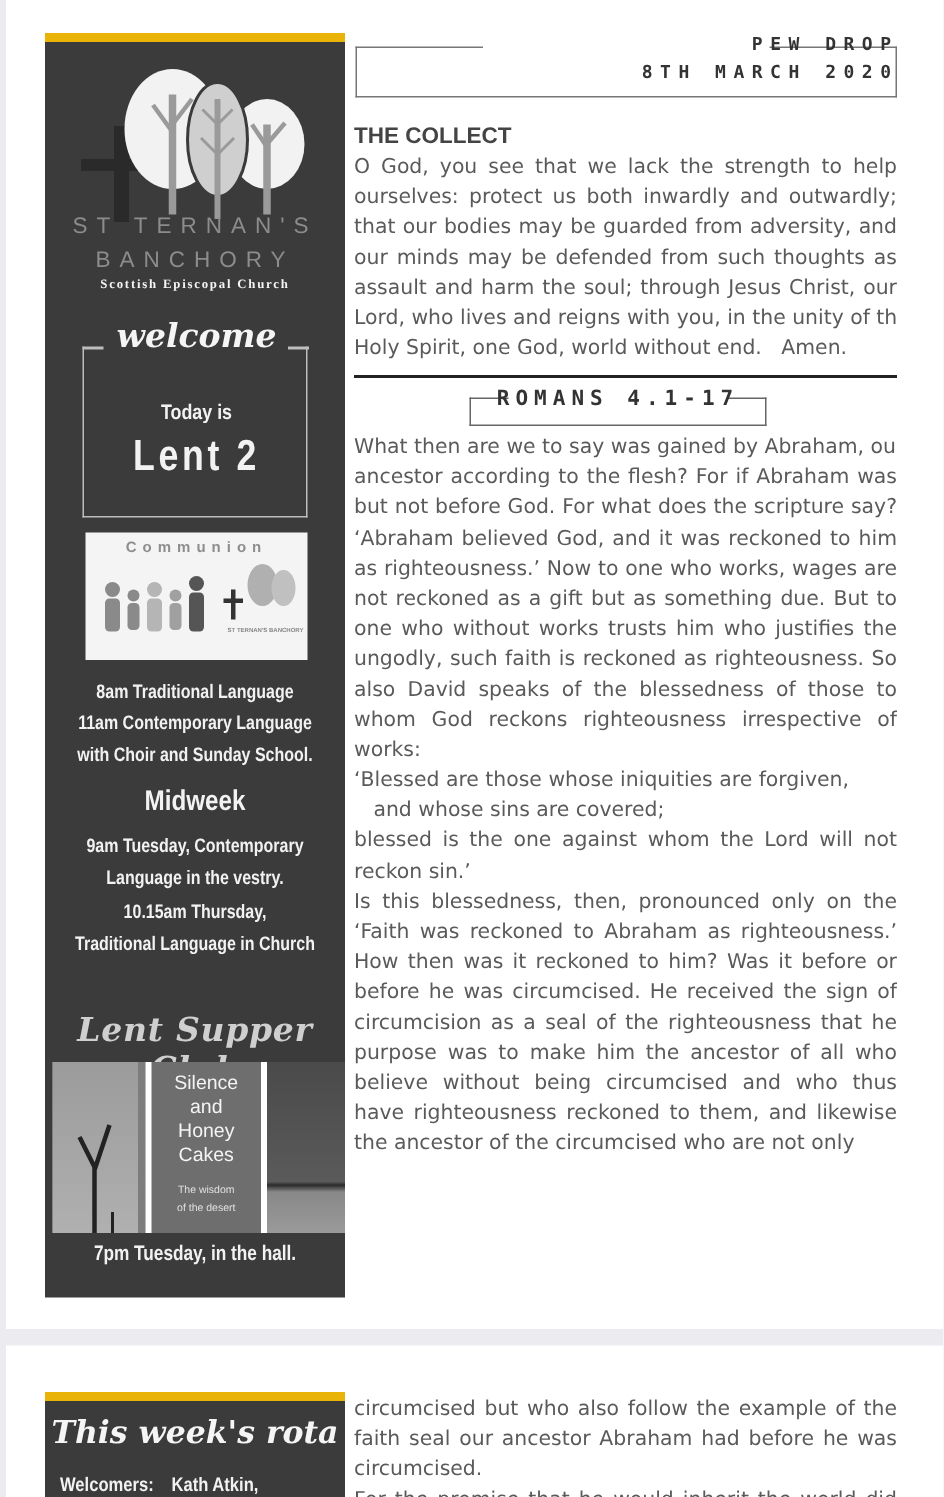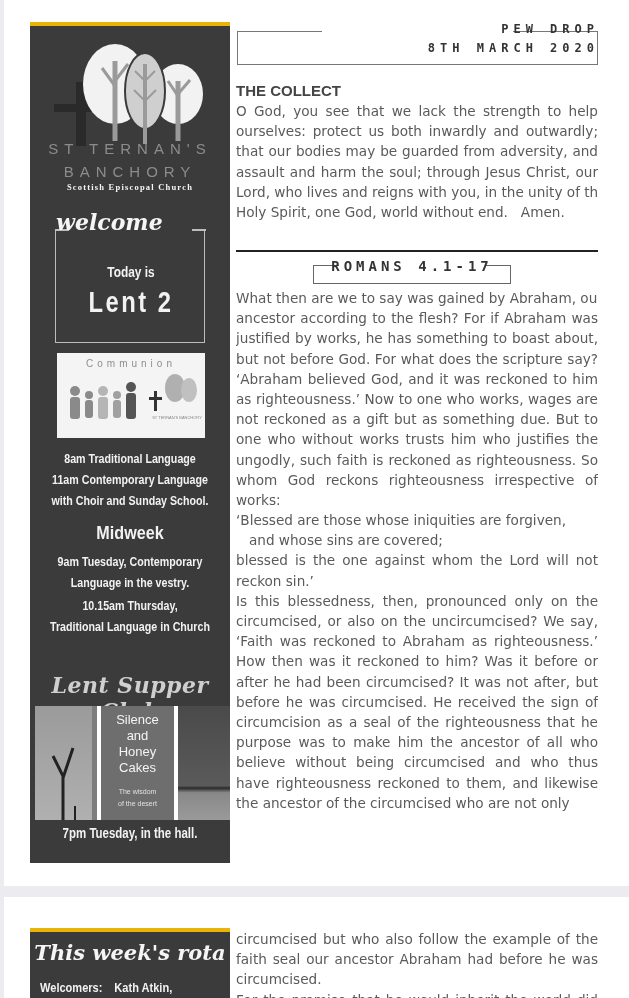--- a/index.html
+++ b/index.html
@@ -12,21 +12,21 @@
   .page {
     position: absolute; left: 4px; width: 625px;
     background: #ffffff;
   }
   #page1 { top: 0; height: 886px; }
   #page2 { top: 897px; height: 101px; }
 
   .sidebar {
     position: absolute; left: 30px; width: 200px;
     background: #3b3b3b; color: #f2f2f2;
-    border-top: 4px solid #eab308;
+    border-top: 6px solid #eab308;
   }
   #page1 .sidebar { top: 22px; height: 837px; }
   #page2 .sidebar { top: 31px; height: 80px; }
 
   
   .logo { position: absolute; left: 0; top: 0; width: 200px; height: 170px; }
   .logo svg { position: absolute; left: 0; top: 0; }
   .logo-name {
     position: absolute; left: 0; width: 200px; text-align: center;
     color: #8c8c8c; font-size: 15px; letter-spacing: 6px;
@@ -43,38 +43,39 @@
   .welcome-box {
     position: absolute; left: 25px; top: 203px; width: 148px; height: 113px;
     border: 1.5px solid #bdbdbd; border-top: none;
   }
   .welcome-box::before, .welcome-box::after {
     content: ""; position: absolute; top: 0; height: 1.5px; background: #bdbdbd; width: 14px;
   }
   .welcome-box::before { left: -1.5px; }
   .welcome-box::after { right: -1.5px; }
   .welcome-title {
-    position: absolute; left: 0; top: -20px; width: 150px; 
+    position: absolute; left: 0; top: -20px; width: 150px; text-align: center;
     font-family: "DejaVu Serif", serif; font-style: italic; font-weight: bold;
     font-size: 22px; color: #f5f5f5;
   }
   .today {
     position: absolute; left: 0; top: 35px; width: 150px; text-align: center;
     font-family: "Liberation Sans Narrow", "Liberation Sans", sans-serif;
     font-size: 14px; font-weight: bold; transform: scaleX(0.85);
   }
   .lent {
     position: absolute; left: 0; top: 57px; width: 150px; text-align: center;
     font-size: 29px; letter-spacing: 3px; font-weight: bold; transform: scaleX(0.82);
   }
 
   
   .communion {
     position: absolute; left: 27px; top: 327px; width: 148px; height: 85px;
     background: #f4f4f4;
+    font-weight: bold;
   }
   .communion-title {
     position: absolute; left: 0; top: 5px; width: 148px; text-align: center;
     color: #8e8e8e; font-size: 10px; letter-spacing: 4px;
   }
   .communion svg { position: absolute; left: 0; top: 0; }
 
   .sb-text {
     position: absolute; left: 0; width: 200px; text-align: center;
     font-weight: bold; font-size: 13px; line-height: 21px;
@@ -260,50 +261,49 @@
 
   <div class="header-box" style="left:233px;"></div>
   <div class="header-line" style="top:22px;left:233px;">PEW DROP</div>
   <div class="header-line" style="top:41px;left:233px;">8TH MARCH 2020</div>
 
   <div class="collect-title" style="left:232px;">THE COLLECT</div>
   <div class="body-text" id="collect-body" style="top:101px;left:232px;">
       <span class="ln" style="white-space: pre;">O God, you see that we lack the strength to help</span>
       <span class="ln" style="white-space: pre;">ourselves: protect us both inwardly and outwardly;</span>
       <span class="ln" style="white-space: pre;">that our bodies may be guarded from adversity, and</span>
+      <span class="ln" style="white-space: pre;">our minds may be defended from such thoughts as</span>
       <span class="ln" style="white-space: pre;">assault and harm the soul; through Jesus Christ, our</span>
       <span class="ln" style="white-space: pre;">Lord, who lives and reigns with you, in the unity of the</span>
       <span class="ln last" style="white-space: pre;">Holy Spirit, one God, world without end.   Amen.</span>
     </div>
 
   <div class="rule" style="left:232px;"></div>
 
   <div class="romans-box" style="left:309px;"></div>
   <div class="romans-title" style="left:309px;">ROMANS 4.1-17</div>
   <div class="body-text" id="reading-body" style="top:288px;left:232px;">
       <span class="ln" style="white-space: pre;">What then are we to say was gained by Abraham, our</span>
       <span class="ln" style="white-space: pre;">ancestor according to the flesh? For if Abraham was</span>
-      <span class="ln" style="white-space: pre;">justified by works, he has something to boast about,</span>
       <span class="ln" style="white-space: pre;">but not before God. For what does the scripture say?</span>
       <span class="ln" style="white-space: pre;">‘Abraham believed God, and it was reckoned to him</span>
       <span class="ln" style="white-space: pre;">as righteousness.’ Now to one who works, wages are</span>
       <span class="ln" style="white-space: pre;">not reckoned as a gift but as something due. But to</span>
       <span class="ln" style="white-space: pre;">one who without works trusts him who justifies the</span>
       <span class="ln" style="white-space: pre;">ungodly, such faith is reckoned as righteousness. So</span>
+      <span class="ln" style="white-space: pre;">also David speaks of the blessedness of those to</span>
       <span class="ln" style="white-space: pre;">whom God reckons righteousness irrespective of</span>
       <span class="ln last" style="white-space: pre;">works:</span>
       <span class="ln last" style="white-space: pre;">‘Blessed are those whose iniquities are forgiven,</span>
       <span class="ln last" style="white-space: pre;">   and whose sins are covered;</span>
       <span class="ln" style="white-space: pre;">blessed is the one against whom the Lord will not</span>
       <span class="ln last" style="white-space: pre;">reckon sin.’</span>
       <span class="ln" style="white-space: pre;">Is this blessedness, then, pronounced only on the</span>
-      <span class="ln" style="white-space: pre;">circumcised, or also on the uncircumcised? We say,</span>
       <span class="ln" style="white-space: pre;">‘Faith was reckoned to Abraham as righteousness.’</span>
       <span class="ln" style="white-space: pre;">How then was it reckoned to him? Was it before or</span>
-      <span class="ln" style="white-space: pre;">after he had been circumcised? It was not after, but</span>
       <span class="ln" style="white-space: pre;">before he was circumcised. He received the sign of</span>
       <span class="ln" style="white-space: pre;">circumcision as a seal of the righteousness that he</span>
       <span class="ln" style="white-space: pre;">purpose was to make him the ancestor of all who</span>
       <span class="ln" style="white-space: pre;">believe without being circumcised and who thus</span>
       <span class="ln" style="white-space: pre;">have righteousness reckoned to them, and likewise</span>
       <span class="ln last" style="white-space: pre;">the ancestor of the circumcised who are not only</span>
     </div>
 </div>
 
 <div class="page" id="page2">

